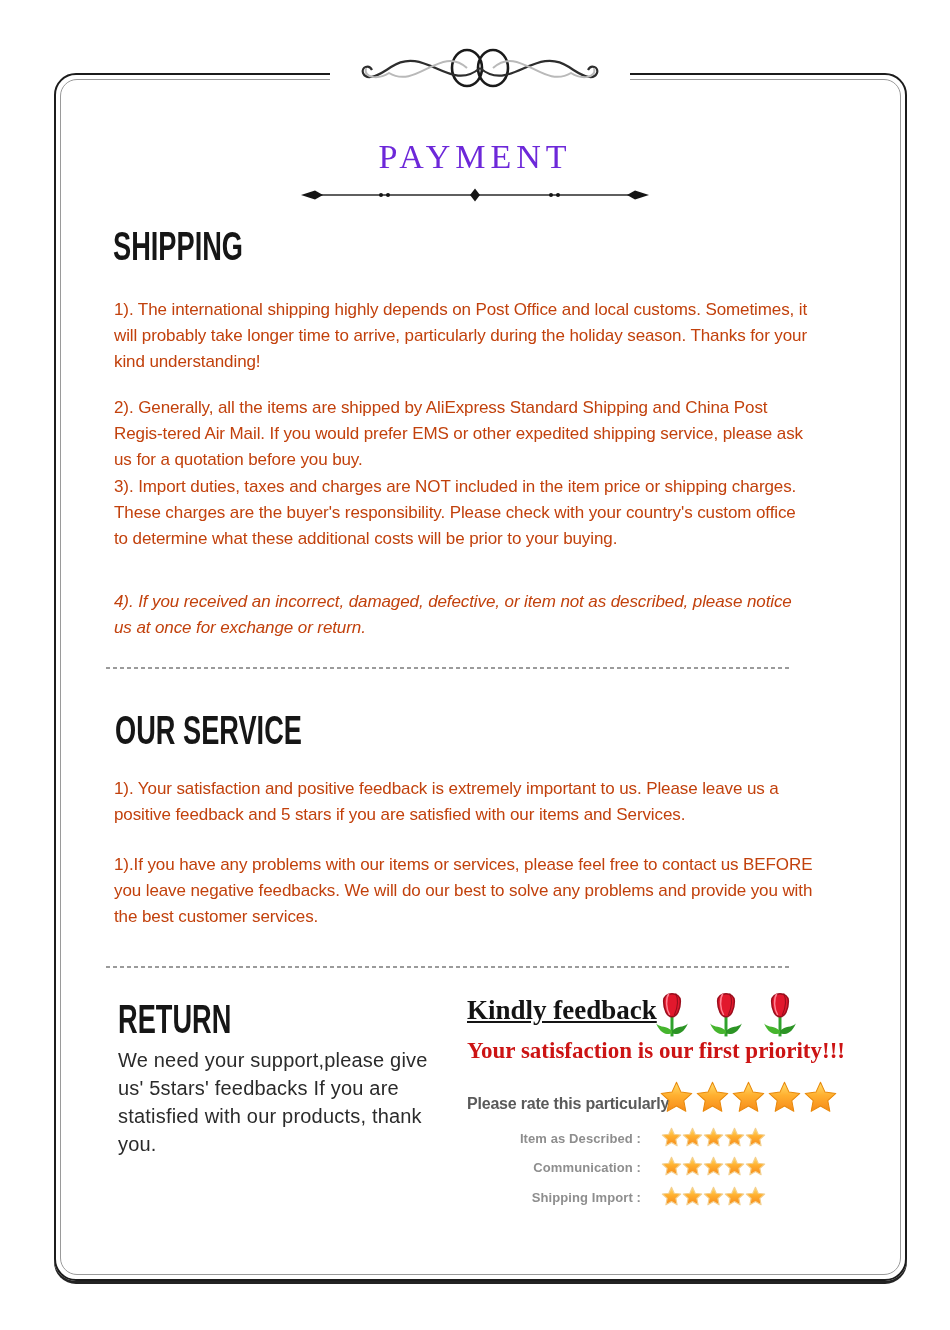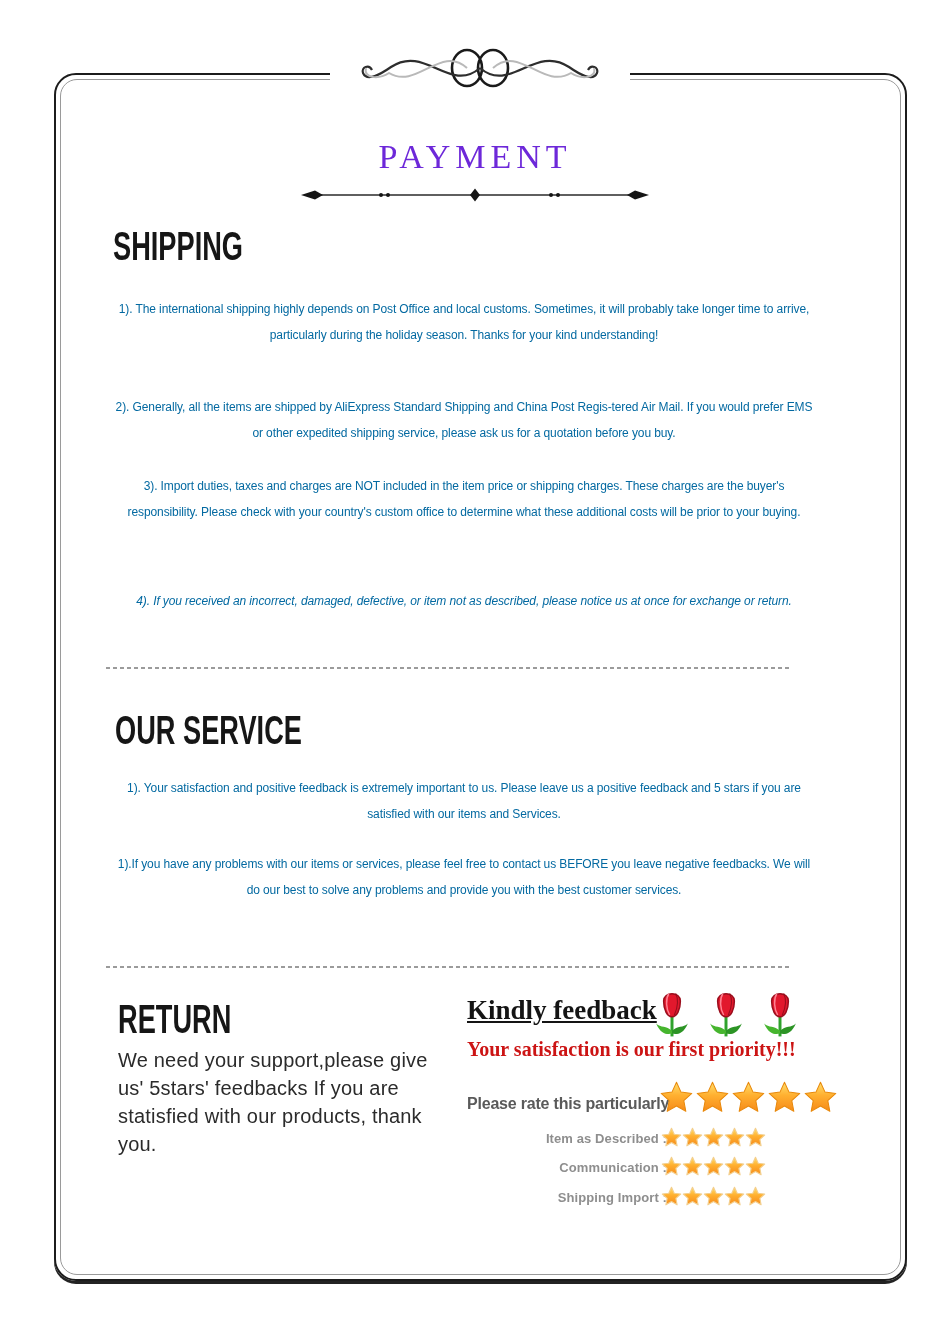--- a/index.html
+++ b/index.html
@@ -31,22 +31,22 @@
   .section-heading{
     position:absolute;font-weight:bold;font-size:40px;color:#161616;
     transform:scaleX(0.68);transform-origin:0 50%;white-space:nowrap;
     font-family:"Liberation Sans", sans-serif;
   }
   .h-shipping{left:113px;top:224px;}
   .h-service{left:115px;top:708px;}
   .h-return{left:118px;top:997px;}
 
   .para{
-    position:absolute;left:114px;width:700px;font-size:12px;line-height:25.8px;
-    color:#0369a1;letter-spacing:-0.1px;text-align:center;
+    position:absolute;left:114px;width:700px;font-size:17px;line-height:25.8px;
+    color:#c2410c;letter-spacing:-0.1px;
   }
   .p1{top:297px;}
   .p2{top:395px;}
   .p3{top:474px;}
   .p4{top:589px;font-style:italic;}
   .s1{top:776px;}
   .s2{top:852px;}
 
   .divider{
     position:absolute;left:106px;width:684px;height:2px;
@@ -62,30 +62,30 @@
 
   
   .kindly-label{
     position:absolute;left:467px;top:995px;
     font-family:"Liberation Serif", serif;font-weight:bold;font-size:27px;color:#141414;text-decoration:underline;
   }
   .roses{position:absolute;left:650px;top:988px;display:flex;gap:10px;}
   .rose{width:44px;height:54px;}
   .priority-line{
     position:absolute;left:467px;top:1038px;width:420px;
-    font-family:"Liberation Serif", serif;font-weight:bold;font-size:20px;white-space:nowrap;
+    font-family:"Liberation Serif", serif;font-weight:bold;font-size:23px;white-space:nowrap;
   }
   .rate-label{
     position:absolute;left:467px;top:1095px;font-size:16px;font-weight:bold;color:#5a5a5a;
     letter-spacing:-0.2px;
   }
   .stars{display:inline-flex;align-items:center;}
   .stars-lg{position:absolute;left:659px;top:1080px;gap:1px;}
   .rating-row-label{
-    position:absolute;width:225px;left:442px;text-align:right;
+    position:absolute;width:225px;left:416px;text-align:right;
     font-size:13px;color:#8e8e8e;font-weight:bold;letter-spacing:0.1px;
   }
   .rl1{top:1131px;} .rl2{top:1160px;} .rl3{top:1190px;}
   .stars-sm{position:absolute;left:661px;gap:0px;}
   .sr1{top:1127px;} .sr2{top:1156px;} .sr3{top:1186px;}
 </style>
 </head>
 <body>
 
 <div class="frame-outer">

